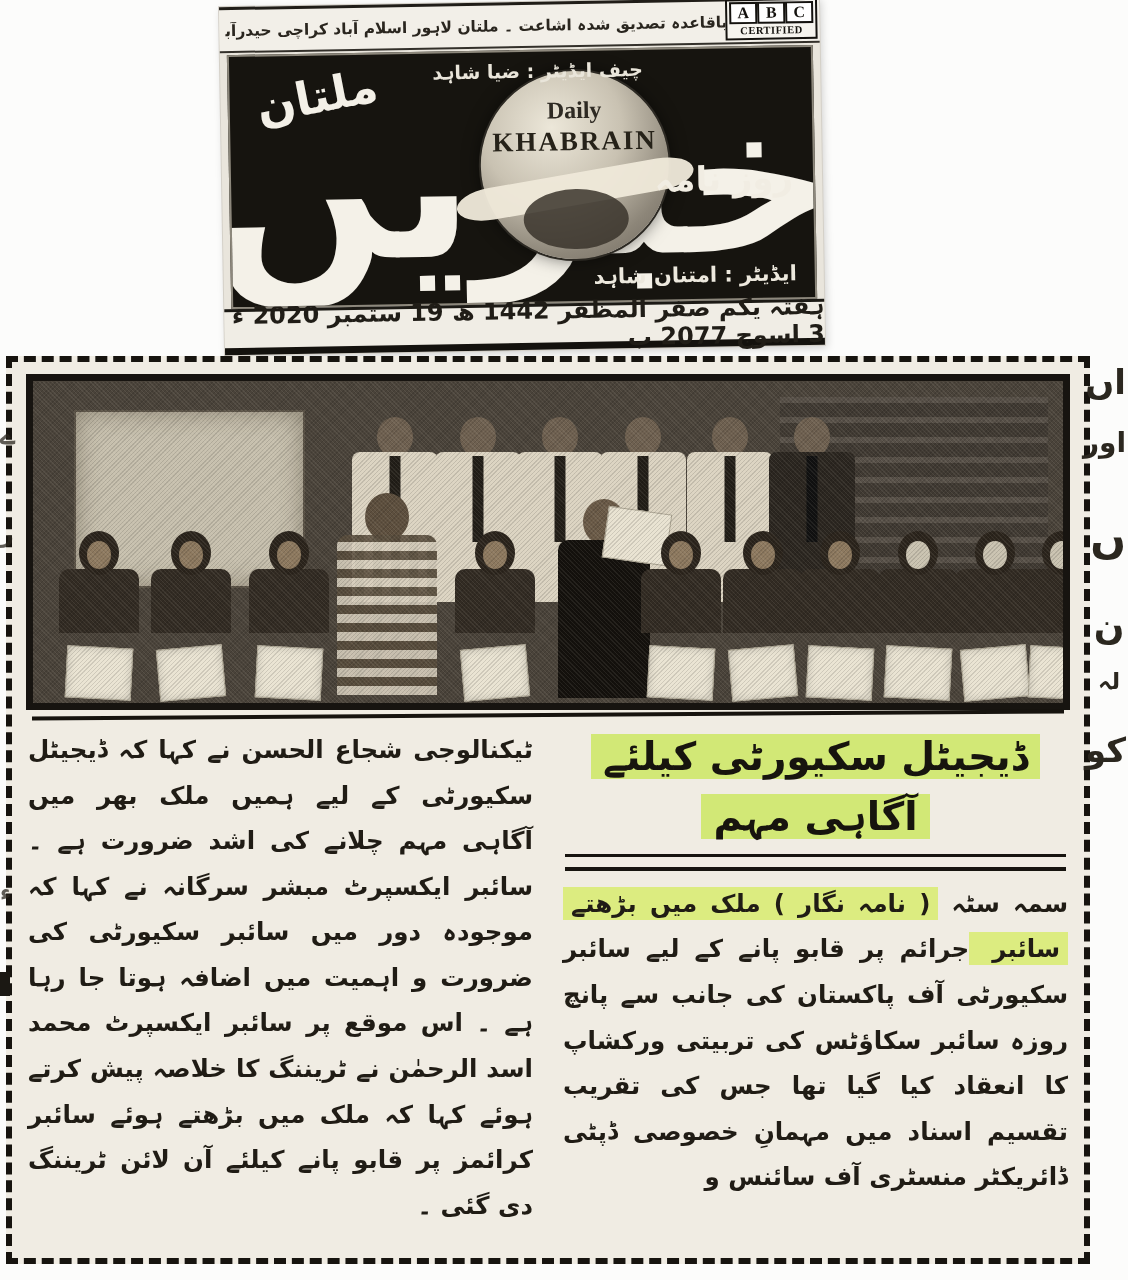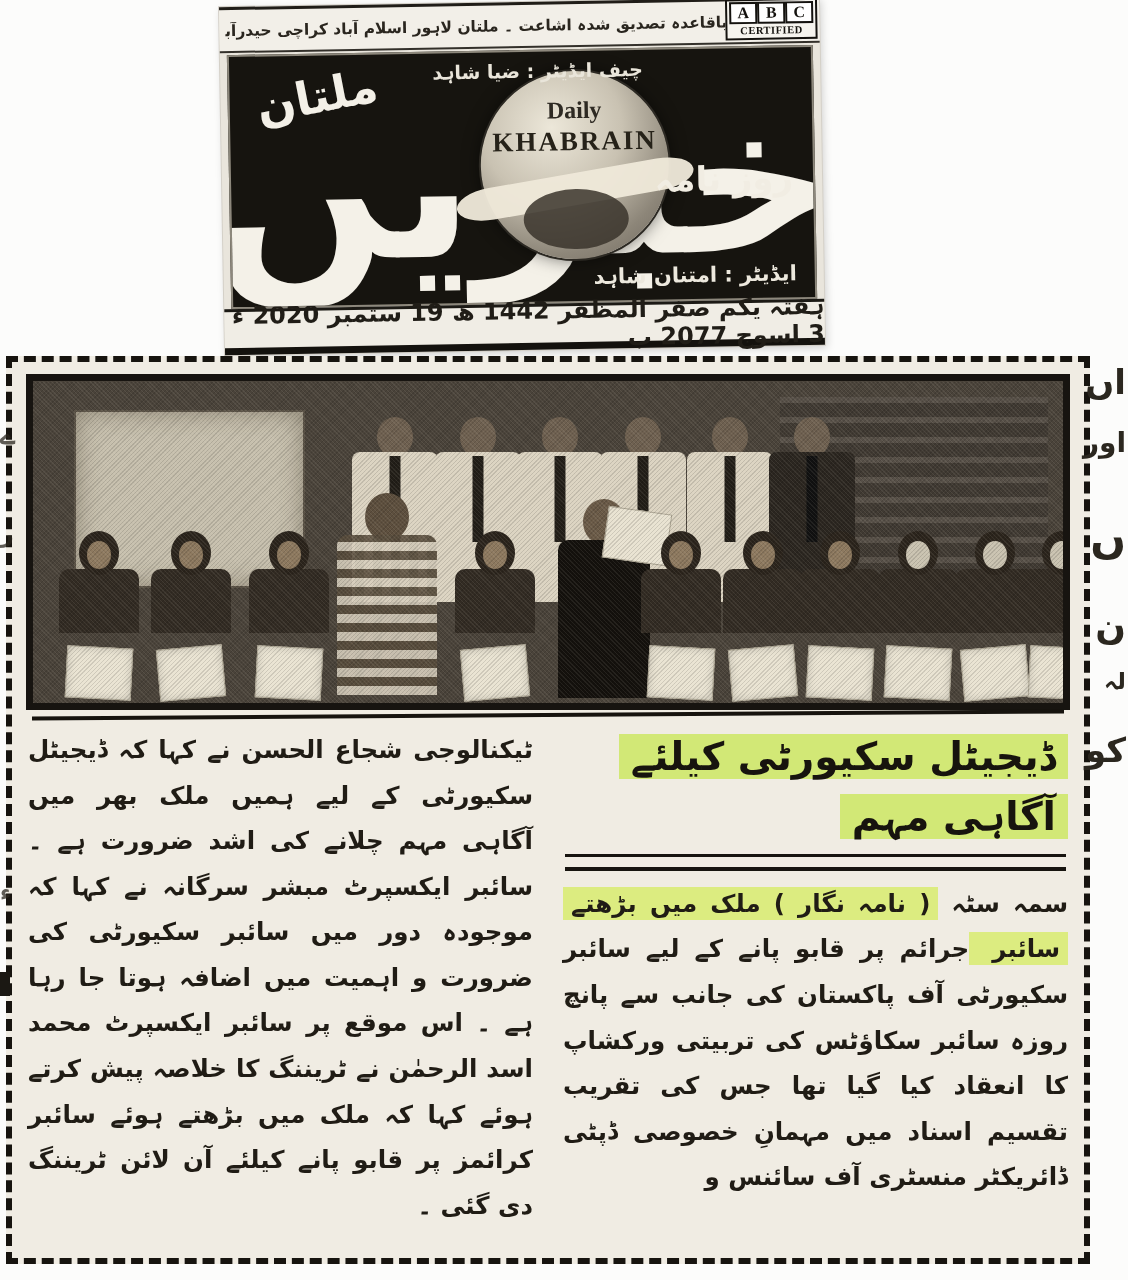--- a/index.html
+++ b/index.html
@@ -79,28 +79,28 @@
   .cert-float{position:absolute;left:55.5%;top:40%;width:62px;height:50px;background:#e9e3d2;
     border:1px solid #a9a290;transform:rotate(8deg);}
 
   .caption{direction:rtl;text-align:center;font-weight:bold;font-size:26.5px;line-height:1.55;
     color:#1d1a14;margin:8px 2px 0;}
   .hl{background:#dcec80;padding:2px 8px;box-decoration-break:clone;-webkit-box-decoration-break:clone;}
   .cap-rule{height:4px;background:#16130e;margin:3px 6px 8px;transform:rotate(-.4deg);}
 
   .cols{display:flex;direction:rtl;gap:30px;padding:2px 2px 0;}
   .col{flex:1;min-width:0;}
-  .headline{direction:rtl;text-align:right;font-weight:bold;font-size:39px;line-height:1.55;color:#17140e;}
+  .headline{direction:rtl;text-align:center;font-weight:bold;font-size:39px;line-height:1.55;color:#17140e;}
   .hl2{background:#d2e876;padding:0 12px;box-decoration-break:clone;-webkit-box-decoration-break:clone;}
   .h-rule{height:3.5px;background:#17140f;margin:6px 2px 10px;}
   .bodytext{direction:rtl;text-align:justify;font-weight:bold;font-size:24.5px;line-height:1.86;color:#201c15;margin:0;}
   .col-right .bodytext{margin-top:6px;}
 
   
-  .fragR{position:absolute;right:2px;width:34px;color:#2b271f;font-weight:bold;direction:rtl;text-align:right;}
+  .fragR{position:absolute;right:2px;width:34px;color:#2b271f;font-weight:bold;direction:rtl;text-align:center;}
   .fragL{position:absolute;left:0;color:#2b271f;font-weight:bold;opacity:.75;}
   .ink-blot{position:absolute;left:0;top:972px;width:10px;height:24px;background:#1b1813;}
 </style>
 </head>
 <body>
 
 <div class="page">
 
   <div class="masthead">
     <div class="mh-topstrip">

